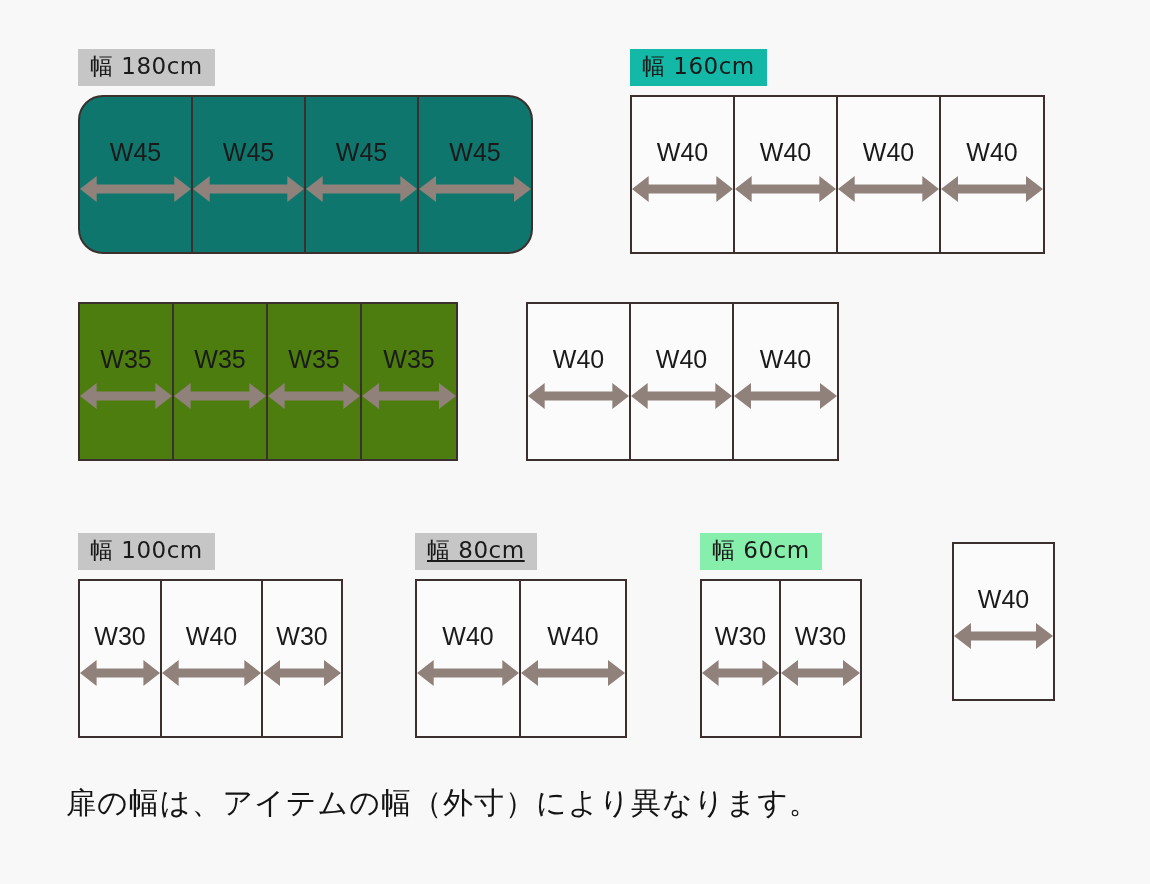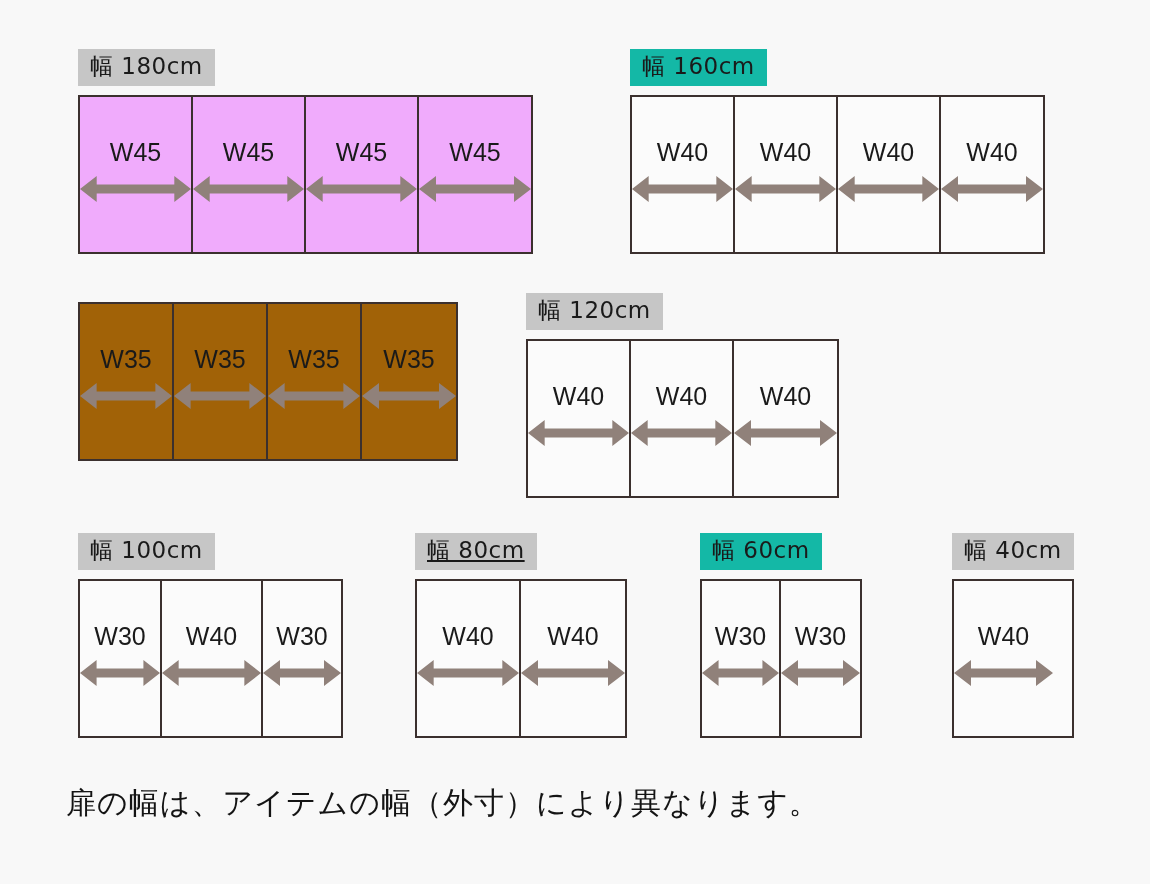--- a/index.html
+++ b/index.html
@@ -86,21 +86,21 @@
     color: #141414;
     letter-spacing: 1px;
     white-space: nowrap;
     font-family: "DejaVu Sans", "Liberation Sans", sans-serif;
   }
 </style>
 </head>
 <body>
 
 <div id="diagram-root">
-    <div class="group" style="left: 78px; top: 49px;"><div class="group-label" style="background: rgb(198, 198, 198); color: rgb(26, 26, 26);">幅 180cm</div><div class="panels" style="border-color: rgb(59, 48, 46); background: #f0abfc; height: 155px;">
+    <div class="group" style="left: 78px; top: 49px;"><div class="group-label" style="background: rgb(198, 198, 198); color: rgb(26, 26, 26);">幅 180cm</div><div class="panels" style="border-color: rgb(59, 48, 46); background: #0f766e; height: 155px; border-radius: 25px;">
         <div class="panel" style="width: 113px; border-right-color: rgb(59, 48, 46);">
           <div class="panel-label" style="color: rgb(26, 26, 26);">W45</div>
           <svg class="arrow" viewBox="0 0 113 26" width="113" height="26" preserveAspectRatio="none">
             <polygon points="0,13 17,0 17,8.5 96,8.5 96,0 113,13 96,26 96,17.5 17,17.5 17,26" fill="#90817a"></polygon>
           </svg>
         </div>
         <div class="panel" style="width: 113px; border-right-color: rgb(59, 48, 46);">
           <div class="panel-label" style="color: rgb(26, 26, 26);">W45</div>
           <svg class="arrow" viewBox="0 0 113 26" width="113" height="26" preserveAspectRatio="none">
             <polygon points="0,13 17,0 17,8.5 96,8.5 96,0 113,13 96,26 96,17.5 17,17.5 17,26" fill="#90817a"></polygon>
@@ -138,47 +138,47 @@
             <polygon points="0,13 17,0 17,8.5 86,8.5 86,0 103,13 86,26 86,17.5 17,17.5 17,26" fill="#90817a"></polygon>
           </svg>
         </div>
         <div class="panel" style="width: 102px; border-right-color: rgb(59, 48, 46);">
           <div class="panel-label" style="color: rgb(26, 26, 26);">W40</div>
           <svg class="arrow" viewBox="0 0 102 26" width="102" height="26" preserveAspectRatio="none">
             <polygon points="0,13 17,0 17,8.5 85,8.5 85,0 102,13 85,26 85,17.5 17,17.5 17,26" fill="#90817a"></polygon>
           </svg>
         </div>
       </div></div>
-    <div class="group" style="left: 78px; top: 293px;"><div class="panels" style="border-color: rgb(59, 48, 46); background: #a16207; height: 155px;">
-        <div class="panel" style="width: 94px; border-right-color: rgb(59, 48, 46);">
-          <div class="panel-label" style="color: rgb(26, 26, 26);">W35</div>
-          <svg class="arrow" viewBox="0 0 94 26" width="94" height="26" preserveAspectRatio="none">
-            <polygon points="0,13 17,0 17,8.5 77,8.5 77,0 94,13 77,26 77,17.5 17,17.5 17,26" fill="#90817a"></polygon>
-          </svg>
-        </div>
-        <div class="panel" style="width: 94px; border-right-color: rgb(59, 48, 46);">
-          <div class="panel-label" style="color: rgb(26, 26, 26);">W35</div>
-          <svg class="arrow" viewBox="0 0 94 26" width="94" height="26" preserveAspectRatio="none">
-            <polygon points="0,13 17,0 17,8.5 77,8.5 77,0 94,13 77,26 77,17.5 17,17.5 17,26" fill="#90817a"></polygon>
-          </svg>
-        </div>
-        <div class="panel" style="width: 94px; border-right-color: rgb(59, 48, 46);">
-          <div class="panel-label" style="color: rgb(26, 26, 26);">W35</div>
-          <svg class="arrow" viewBox="0 0 94 26" width="94" height="26" preserveAspectRatio="none">
-            <polygon points="0,13 17,0 17,8.5 77,8.5 77,0 94,13 77,26 77,17.5 17,17.5 17,26" fill="#90817a"></polygon>
-          </svg>
-        </div>
-        <div class="panel" style="width: 94px; border-right-color: rgb(59, 48, 46);">
-          <div class="panel-label" style="color: rgb(26, 26, 26);">W35</div>
-          <svg class="arrow" viewBox="0 0 94 26" width="94" height="26" preserveAspectRatio="none">
-            <polygon points="0,13 17,0 17,8.5 77,8.5 77,0 94,13 77,26 77,17.5 17,17.5 17,26" fill="#90817a"></polygon>
-          </svg>
-        </div>
-      </div></div>
-    <div class="group" style="left: 526px; top: 293px;"><div class="group-label" style="background: rgb(198, 198, 198); color: rgb(26, 26, 26);">幅 120cm</div><div class="panels" style="border-color: rgb(59, 48, 46); background: rgb(251, 251, 251); height: 155px;">
+    <div class="group" style="left: 78px; top: 293px;"><div class="panels" style="border-color: rgb(59, 48, 46); background: #4d7c0f; height: 155px;">
+        <div class="panel" style="width: 94px; border-right-color: rgb(59, 48, 46);">
+          <div class="panel-label" style="color: rgb(26, 26, 26);">W35</div>
+          <svg class="arrow" viewBox="0 0 94 26" width="94" height="26" preserveAspectRatio="none">
+            <polygon points="0,13 17,0 17,8.5 77,8.5 77,0 94,13 77,26 77,17.5 17,17.5 17,26" fill="#90817a"></polygon>
+          </svg>
+        </div>
+        <div class="panel" style="width: 94px; border-right-color: rgb(59, 48, 46);">
+          <div class="panel-label" style="color: rgb(26, 26, 26);">W35</div>
+          <svg class="arrow" viewBox="0 0 94 26" width="94" height="26" preserveAspectRatio="none">
+            <polygon points="0,13 17,0 17,8.5 77,8.5 77,0 94,13 77,26 77,17.5 17,17.5 17,26" fill="#90817a"></polygon>
+          </svg>
+        </div>
+        <div class="panel" style="width: 94px; border-right-color: rgb(59, 48, 46);">
+          <div class="panel-label" style="color: rgb(26, 26, 26);">W35</div>
+          <svg class="arrow" viewBox="0 0 94 26" width="94" height="26" preserveAspectRatio="none">
+            <polygon points="0,13 17,0 17,8.5 77,8.5 77,0 94,13 77,26 77,17.5 17,17.5 17,26" fill="#90817a"></polygon>
+          </svg>
+        </div>
+        <div class="panel" style="width: 94px; border-right-color: rgb(59, 48, 46);">
+          <div class="panel-label" style="color: rgb(26, 26, 26);">W35</div>
+          <svg class="arrow" viewBox="0 0 94 26" width="94" height="26" preserveAspectRatio="none">
+            <polygon points="0,13 17,0 17,8.5 77,8.5 77,0 94,13 77,26 77,17.5 17,17.5 17,26" fill="#90817a"></polygon>
+          </svg>
+        </div>
+      </div></div>
+    <div class="group" style="left: 526px; top: 293px;"><div class="panels" style="border-color: rgb(59, 48, 46); background: rgb(251, 251, 251); height: 155px;">
         <div class="panel" style="width: 103px; border-right-color: rgb(59, 48, 46);">
           <div class="panel-label" style="color: rgb(26, 26, 26);">W40</div>
           <svg class="arrow" viewBox="0 0 103 26" width="103" height="26" preserveAspectRatio="none">
             <polygon points="0,13 17,0 17,8.5 86,8.5 86,0 103,13 86,26 86,17.5 17,17.5 17,26" fill="#90817a"></polygon>
           </svg>
         </div>
         <div class="panel" style="width: 103px; border-right-color: rgb(59, 48, 46);">
           <div class="panel-label" style="color: rgb(26, 26, 26);">W40</div>
           <svg class="arrow" viewBox="0 0 103 26" width="103" height="26" preserveAspectRatio="none">
             <polygon points="0,13 17,0 17,8.5 86,8.5 86,0 103,13 86,26 86,17.5 17,17.5 17,26" fill="#90817a"></polygon>
@@ -218,35 +218,35 @@
             <polygon points="0,13 17,0 17,8.5 87,8.5 87,0 104,13 87,26 87,17.5 17,17.5 17,26" fill="#90817a"></polygon>
           </svg>
         </div>
         <div class="panel" style="width: 104px; border-right-color: rgb(59, 48, 46);">
           <div class="panel-label" style="color: rgb(26, 26, 26);">W40</div>
           <svg class="arrow" viewBox="0 0 104 26" width="104" height="26" preserveAspectRatio="none">
             <polygon points="0,13 17,0 17,8.5 87,8.5 87,0 104,13 87,26 87,17.5 17,17.5 17,26" fill="#90817a"></polygon>
           </svg>
         </div>
       </div></div>
-    <div class="group" style="left: 700px; top: 533px;"><div class="group-label" style="background: #14b8a6; color: rgb(26, 26, 26);">幅 60cm</div><div class="panels" style="border-color: rgb(59, 48, 46); background: rgb(251, 251, 251); height: 155px;">
+    <div class="group" style="left: 700px; top: 533px;"><div class="group-label" style="background: #86efac; color: rgb(26, 26, 26);">幅 60cm</div><div class="panels" style="border-color: rgb(59, 48, 46); background: rgb(251, 251, 251); height: 155px;">
         <div class="panel" style="width: 79px; border-right-color: rgb(59, 48, 46);">
           <div class="panel-label" style="color: rgb(26, 26, 26);">W30</div>
           <svg class="arrow" viewBox="0 0 79 26" width="79" height="26" preserveAspectRatio="none">
             <polygon points="0,13 17,0 17,8.5 62,8.5 62,0 79,13 62,26 62,17.5 17,17.5 17,26" fill="#90817a"></polygon>
           </svg>
         </div>
         <div class="panel" style="width: 79px; border-right-color: rgb(59, 48, 46);">
           <div class="panel-label" style="color: rgb(26, 26, 26);">W30</div>
           <svg class="arrow" viewBox="0 0 79 26" width="79" height="26" preserveAspectRatio="none">
             <polygon points="0,13 17,0 17,8.5 62,8.5 62,0 79,13 62,26 62,17.5 17,17.5 17,26" fill="#90817a"></polygon>
           </svg>
         </div>
       </div></div>
-    <div class="group" style="left: 952px; top: 533px;"><div class="group-label" style="background: rgb(198, 198, 198); color: rgb(26, 26, 26);">幅 40cm</div><div class="panels" style="border-color: rgb(59, 48, 46); background: rgb(251, 251, 251); height: 155px;">
+    <div class="group" style="left: 952px; top: 533px;"><div class="panels" style="border-color: rgb(59, 48, 46); background: rgb(251, 251, 251); height: 155px;">
         <div class="panel" style="width: 99px; border-right-color: rgb(59, 48, 46);">
           <div class="panel-label" style="color: rgb(26, 26, 26);">W40</div>
           <svg class="arrow" viewBox="0 0 99 26" width="99" height="26" preserveAspectRatio="none">
             <polygon points="0,13 17,0 17,8.5 82,8.5 82,0 99,13 82,26 82,17.5 17,17.5 17,26" fill="#90817a"></polygon>
           </svg>
         </div>
       </div></div>
   </div>
 
 <div id="caption">扉の幅は、アイテムの幅（外寸）により異なります。</div>

